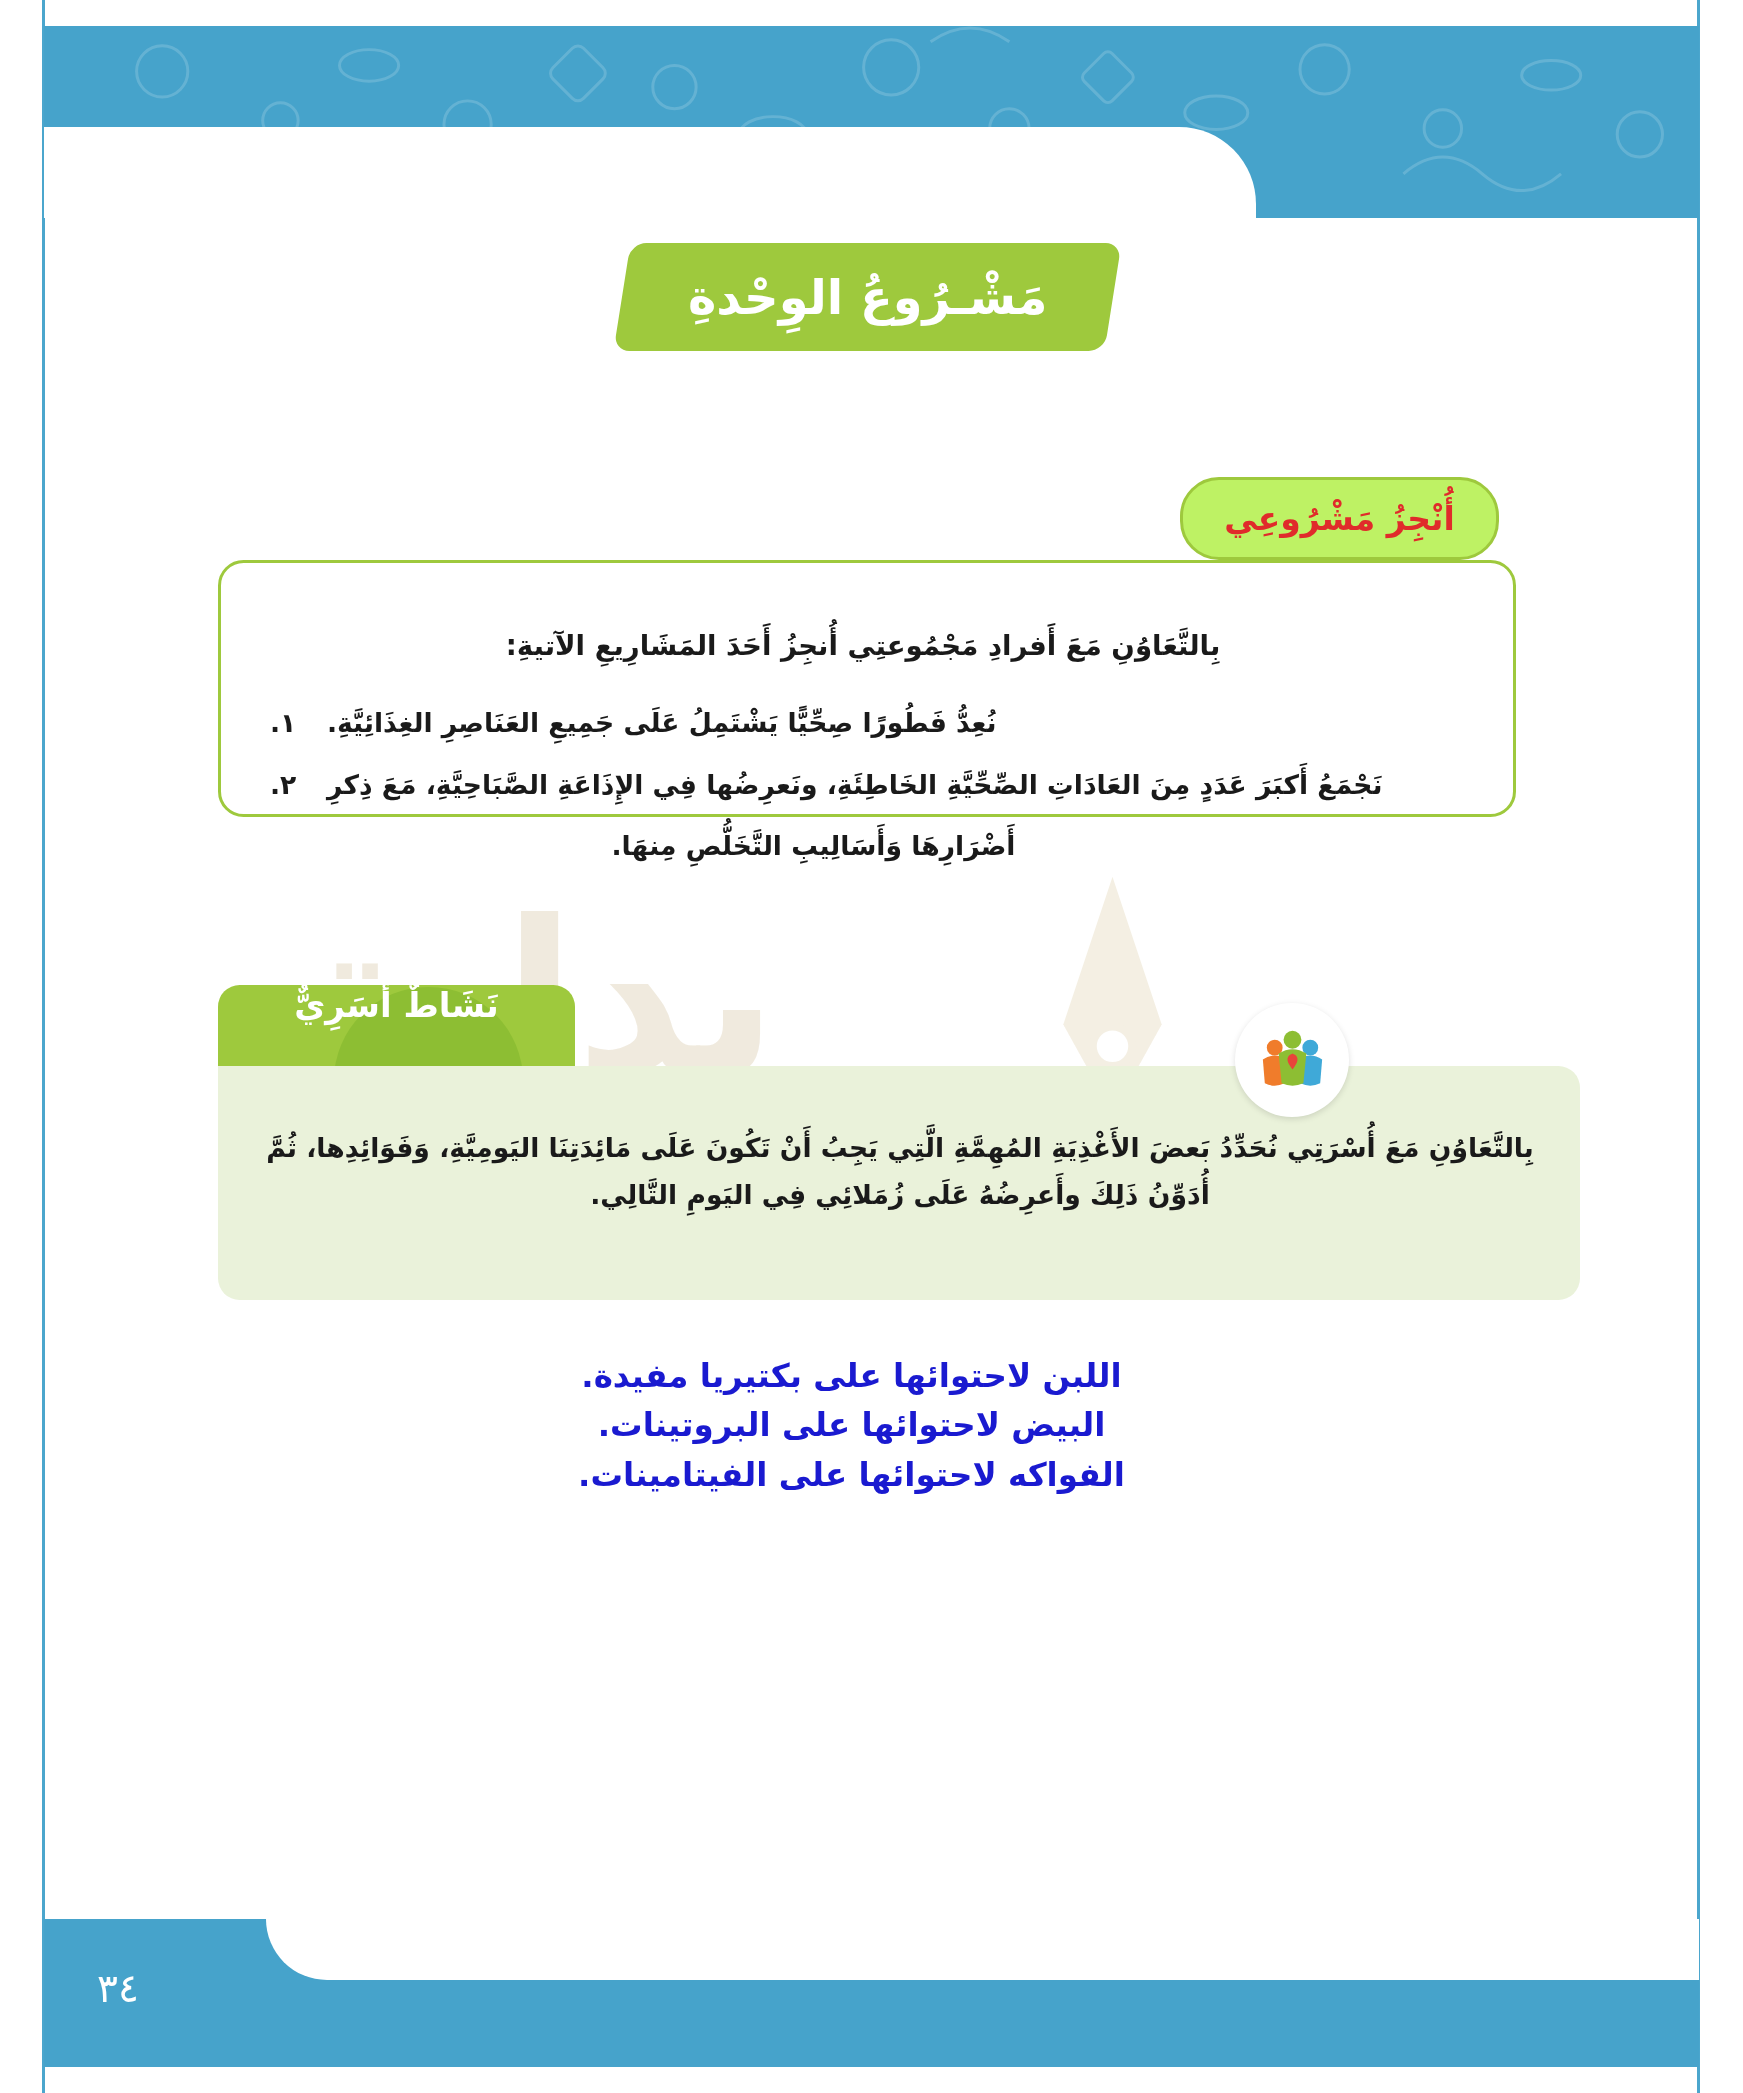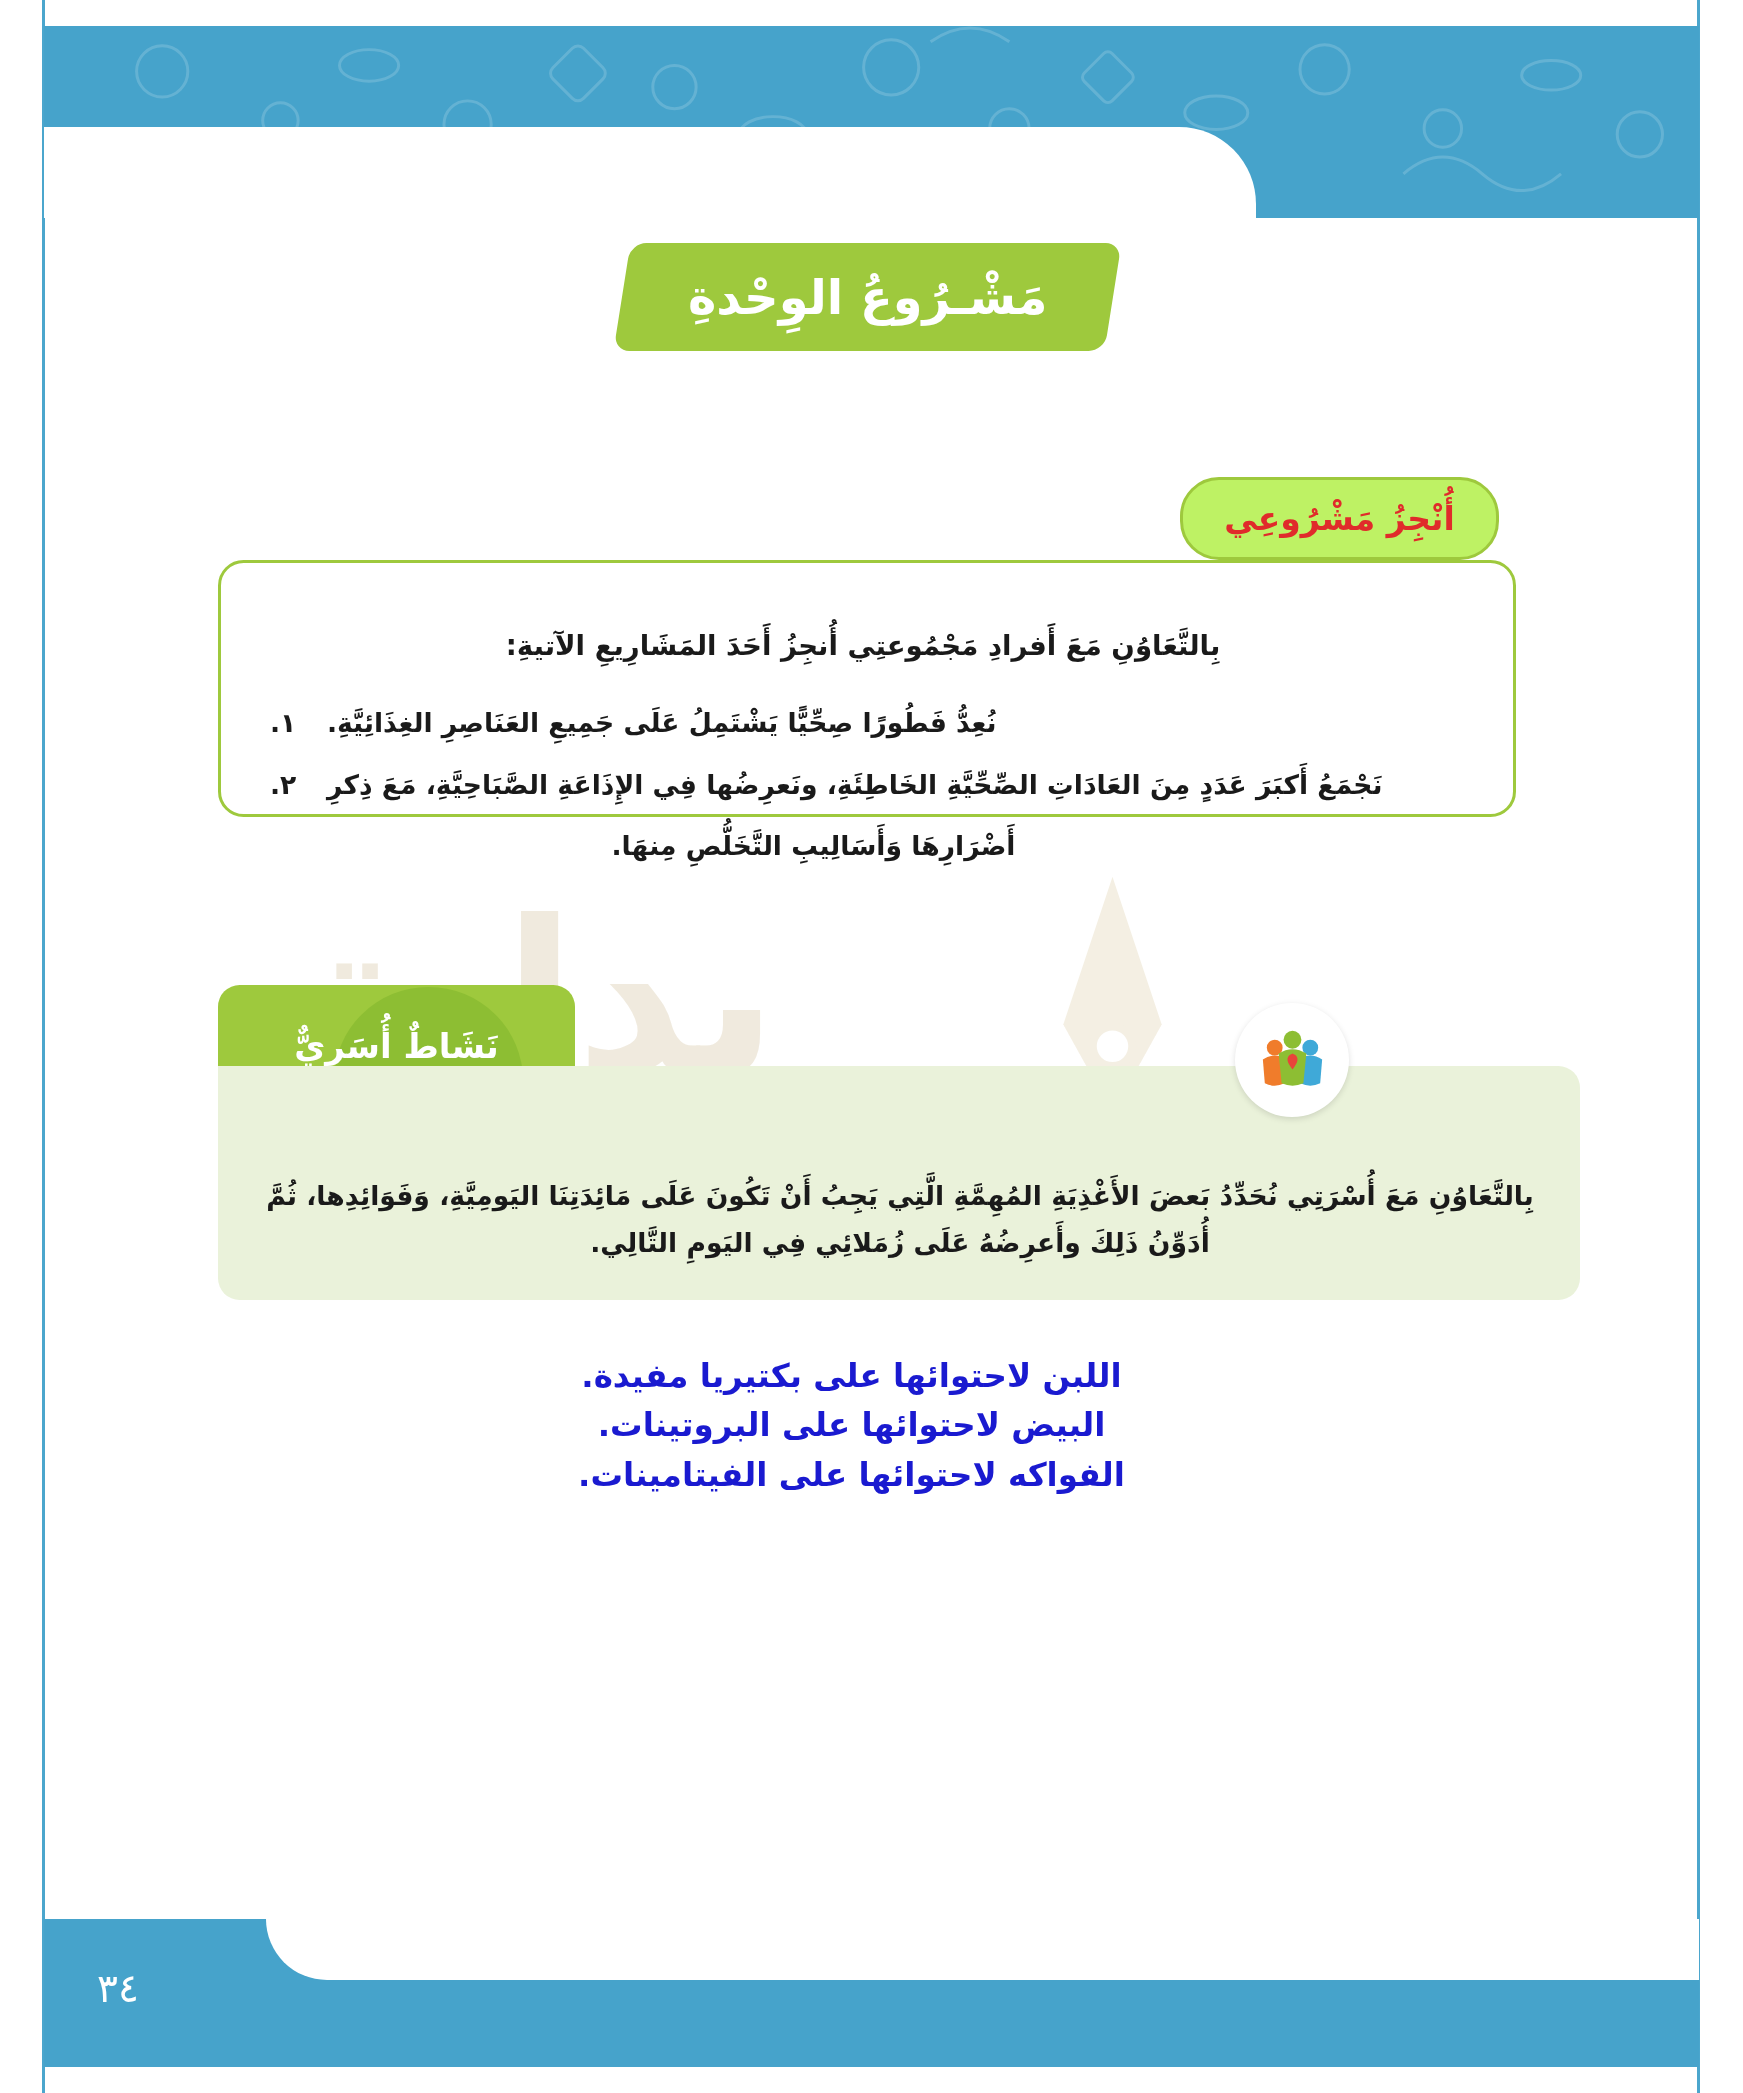--- a/index.html
+++ b/index.html
@@ -204,21 +204,21 @@
   .tab-family {
     position: absolute;
     left: 219px;
     top: 985px;
     width: 357px;
     height: 81px;
     background: #9ec93d;
     border-top-left-radius: 21.7px;
     border-top-right-radius: 21.7px;
     display: flex;
-    align-items: flex-end;
+    align-items: flex-start;
     justify-content: center;
     z-index: 4;
     overflow: hidden;
   }
   .tab-family::before {
     content: "";
     position: absolute;
     left: 116px;
     top: 2px;
     width: 189px;
@@ -249,21 +249,20 @@
   .family-text {
     position: absolute;
     right: 35px;
     top: 59px;
     width: 1290px;
     text-align: center;
     font-size: 26.6px;
     font-weight: bold;
     color: #1a1a1a;
     line-height: 1.75;
-    margin-top: 48px;
   }
 
   
   .family-icon {
     position: absolute;
     left: 1236px;
     top: 1003px;
     width: 114px;
     height: 114px;
     border-radius: 50%;

